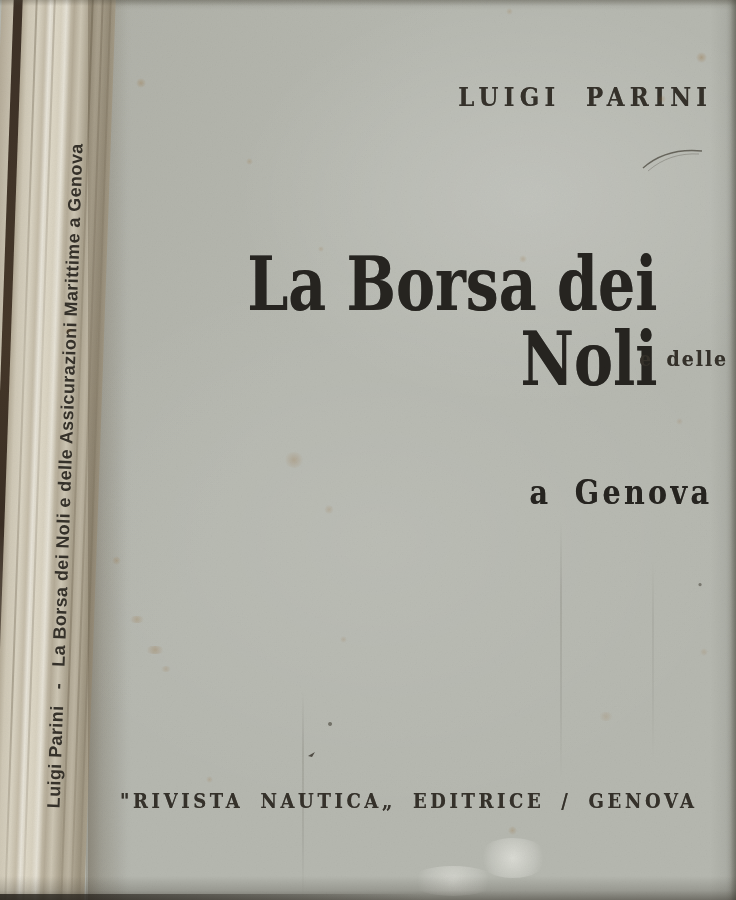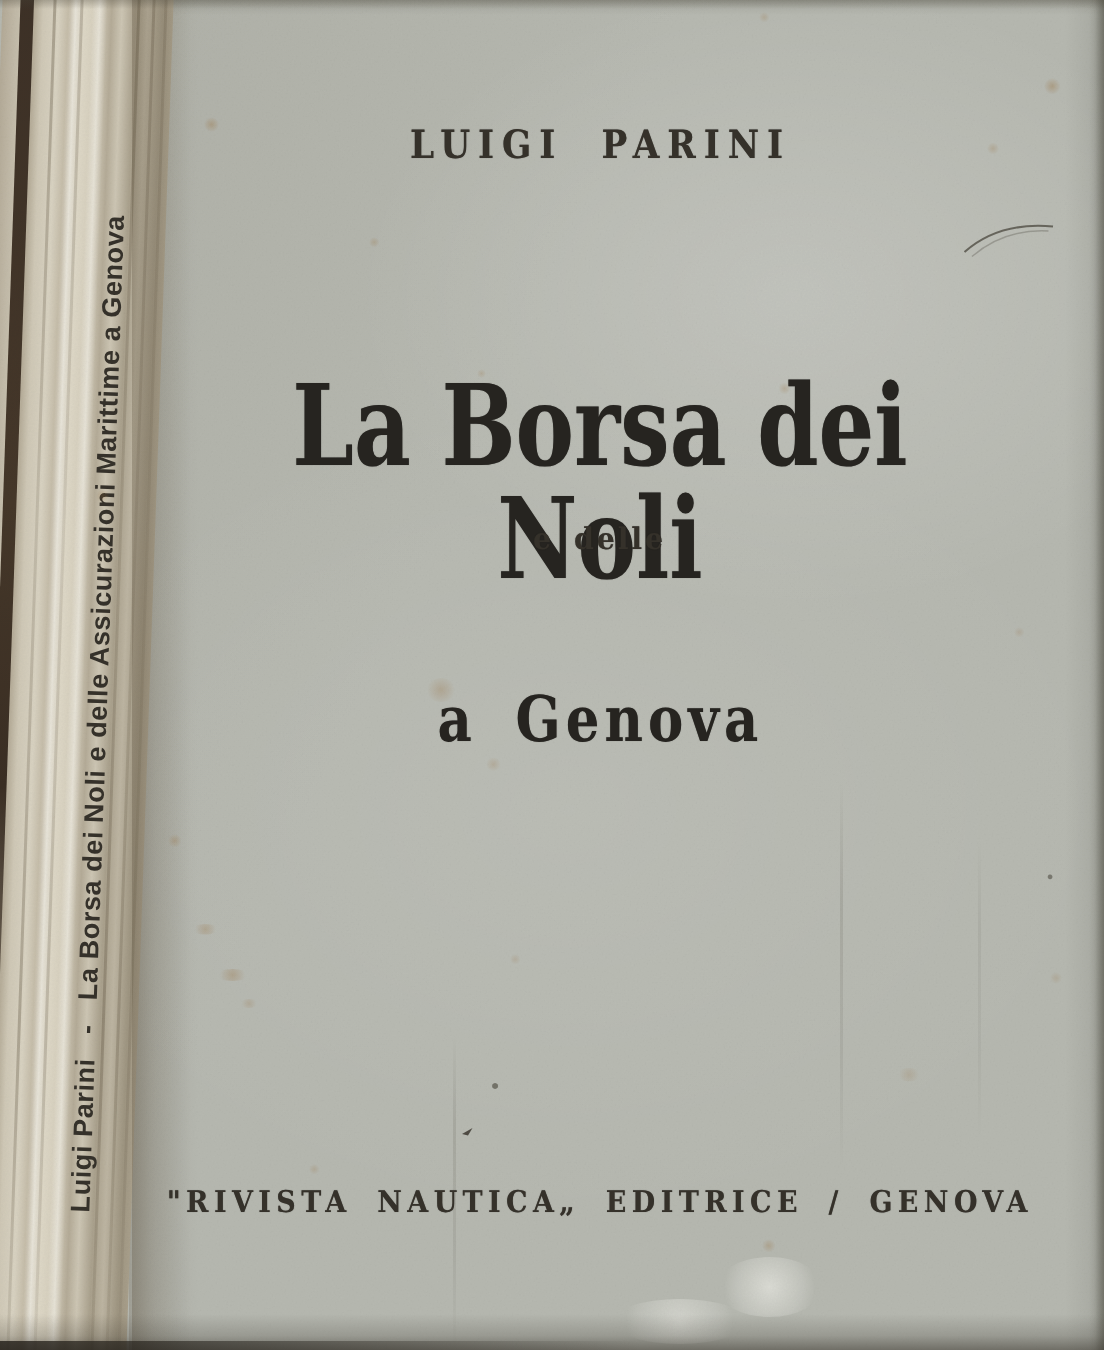--- a/index.html
+++ b/index.html
@@ -63,36 +63,36 @@
     color: var(--ink-soft, #35312a); letter-spacing:0.4px;
   }
 
   
   .hinge {
     position:absolute; left:88px; top:0; bottom:0; width:46px;
     background: linear-gradient(to right, rgba(92,80,60,0.30) 0%, rgba(92,80,60,0.14) 35%, rgba(92,80,60,0) 85%);
   }
 
   
-  .line { position:absolute; left:70px; width:660px; text-align:center; line-height:1; color:var(--ink,#262420); }
+  .line { position:absolute; left:70px; width:660px; text-align:right; line-height:1; color:var(--ink,#262420); }
   .line > span { display:inline-block; transform-origin:center; }
 
   .author   { top:84px;  font-weight:bold; font-size:26px; letter-spacing:6px; word-spacing:14px; color:var(--ink-soft,#35312a); }
   .author > span { transform:scaleX(0.88); }
 
   .title    { top:247px; font-weight:bold; font-size:75px; color:var(--ink,#262420); }
   .title > span { transform:scaleX(0.78); }
 
   .connector{ top:349px; font-weight:bold; font-size:20px; letter-spacing:2px; word-spacing:5px; color:var(--ink-soft,#35312a); }
   .connector > span { transform:scaleX(0.95); }
 
   .sub1     { top:400px; font-weight:bold; font-size:41px; letter-spacing:1px; word-spacing:18px; }
   .sub1 > span { transform:scaleX(0.84); }
 
-  .sub2     { top:459px; font-weight:bold; font-size:42px; letter-spacing:4px; word-spacing:12px; }
+  .sub2     { top:475px; font-weight:bold; font-size:34px; letter-spacing:4px; word-spacing:12px; }
   .sub2 > span { transform:scaleX(0.84); }
 
   .publisher{ top:791px; font-weight:bold; font-size:20px; letter-spacing:4px; word-spacing:8px; color:var(--ink-soft,#35312a); }
   .publisher > span { transform:scaleX(0.90); }
 
   
   .line > span { text-shadow: 0 0 0.6px rgba(38,36,32,0.55); }
 
   
   .spot { position:absolute; border-radius:50%;

